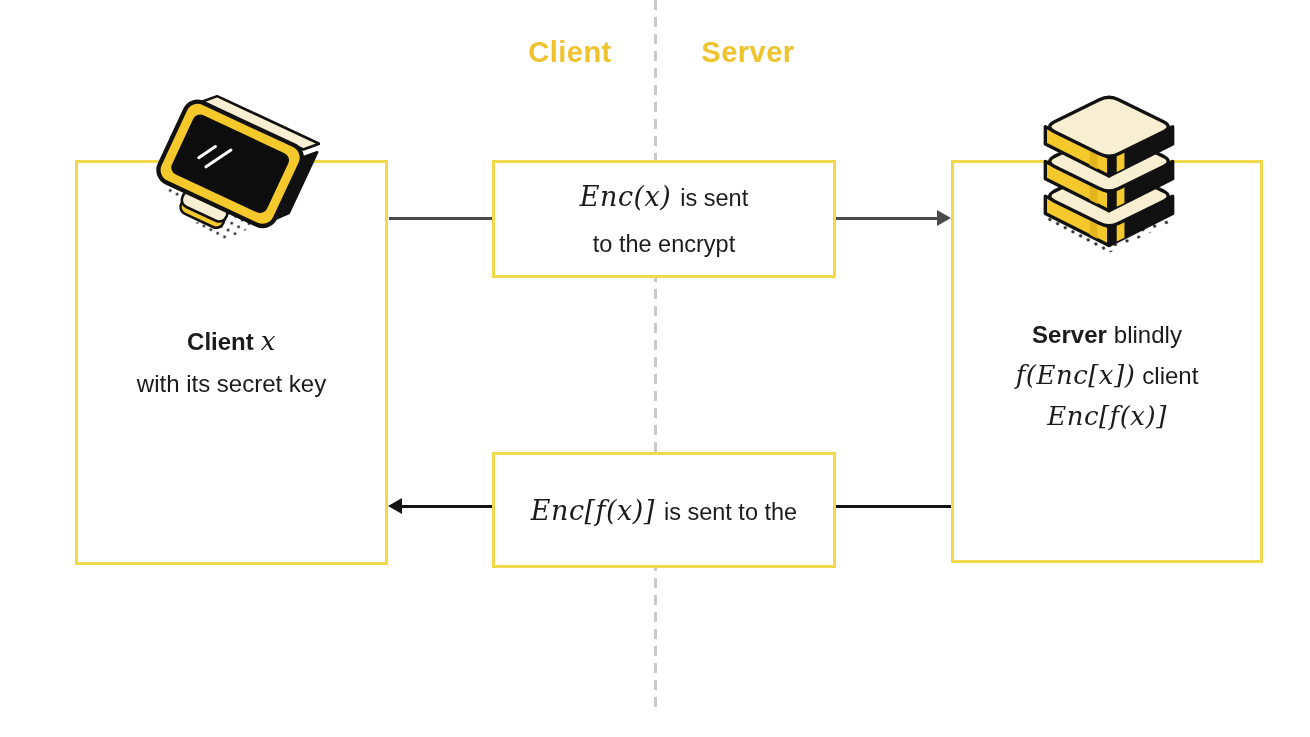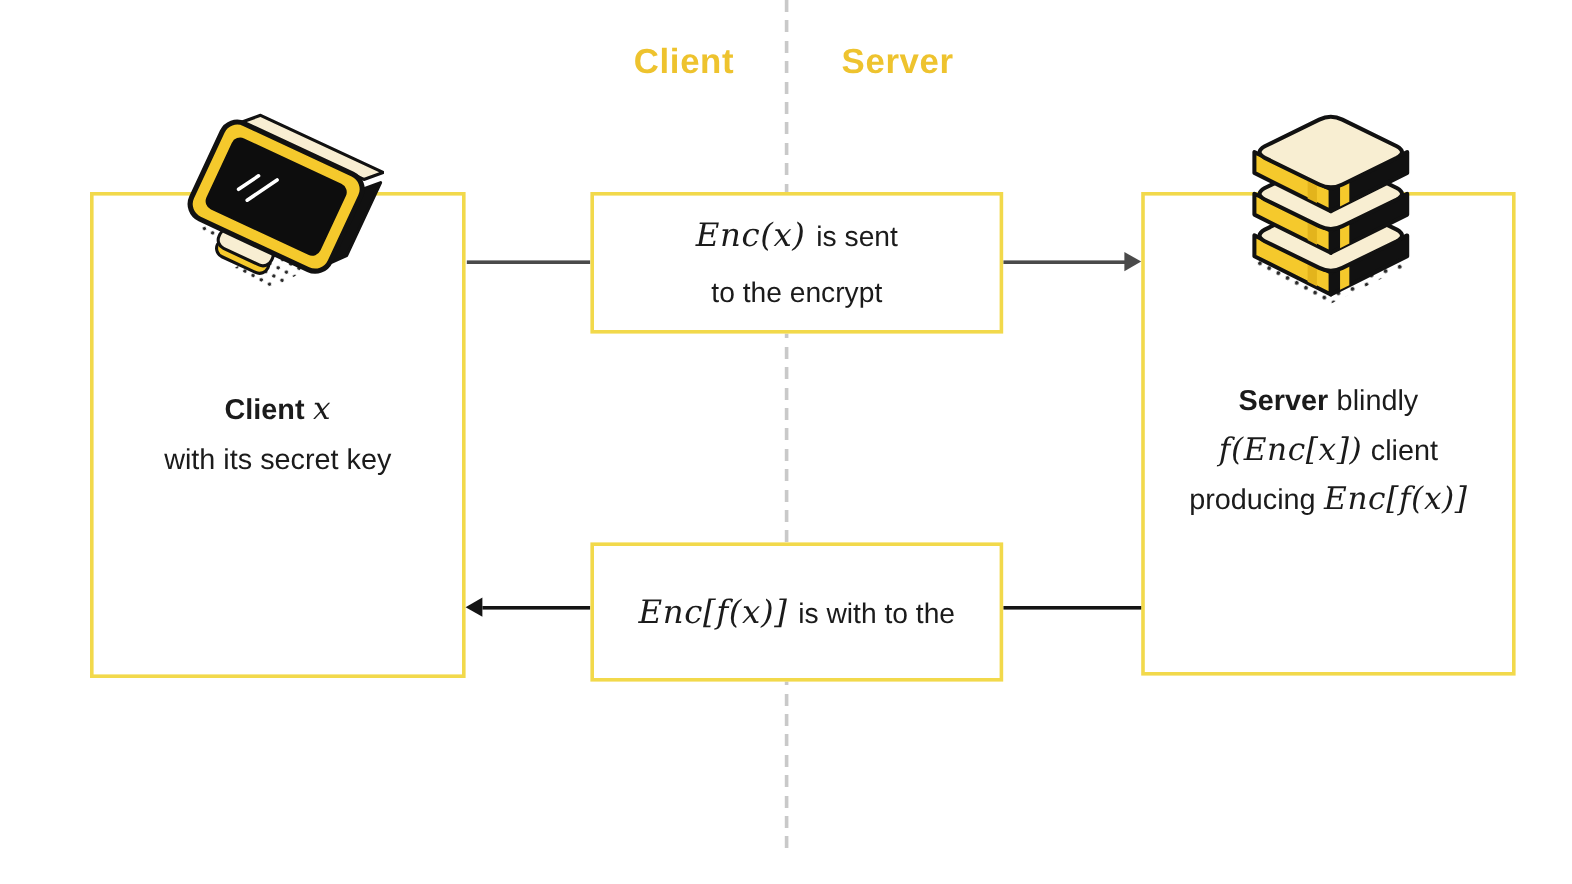--- a/index.html
+++ b/index.html
@@ -109,21 +109,21 @@
       <span>is sent</span>
     </div>
     <div class="line">
       <span>to the encrypt</span>
     </div>
   </div>
 
   <div class="flowbox bottom">
     <div class="line">
       <span class="math">Enc[f(x)]</span>
-      <span>is with to the</span>
+      <span>is sent to the</span>
     </div>
   </div>
 
   <div class="sidetext client">
     <div class="line">
       <b>Client</b>
       <span class="math">x</span>
     </div>
     <div class="line">
       <span>with its secret key</span>
@@ -133,21 +133,20 @@
   <div class="sidetext server">
     <div class="line">
       <b>Server</b>
       <span>blindly</span>
     </div>
     <div class="line">
       <span class="math">f(Enc[x])</span>
       <span>client</span>
     </div>
     <div class="line">
-      <span>producing</span>
       <span class="math">Enc[f(x)]</span>
     </div>
   </div>
 
   <svg class="icon monitor" viewBox="0 0 200 200" aria-hidden="true">
     <defs>
       <pattern id="dotp" patternUnits="userSpaceOnUse" width="9" height="9" patternTransform="rotate(28)">
         <circle cx="2.2" cy="2.2" r="1.7" fill="#2a2a2a"></circle>
       </pattern>
     </defs>

